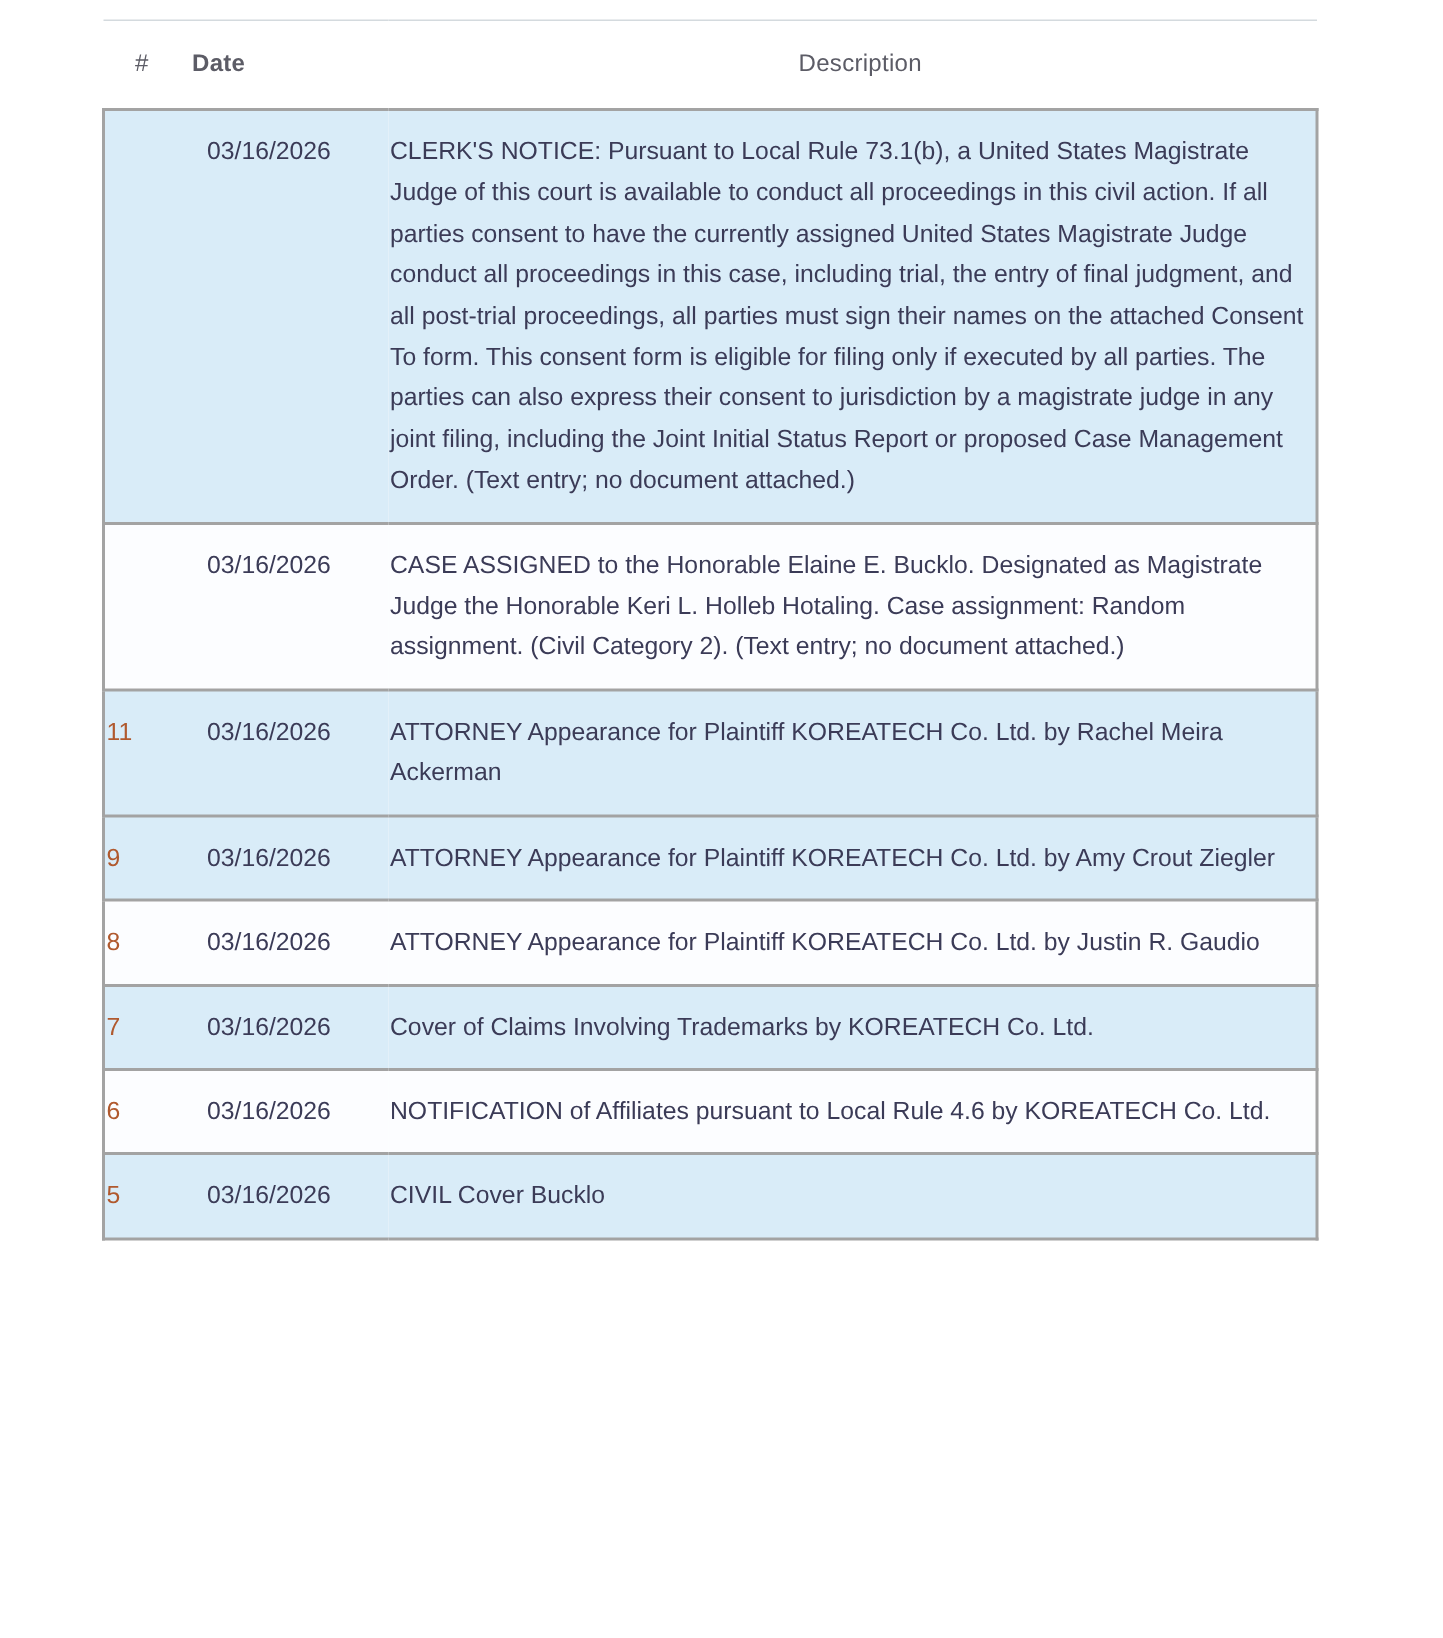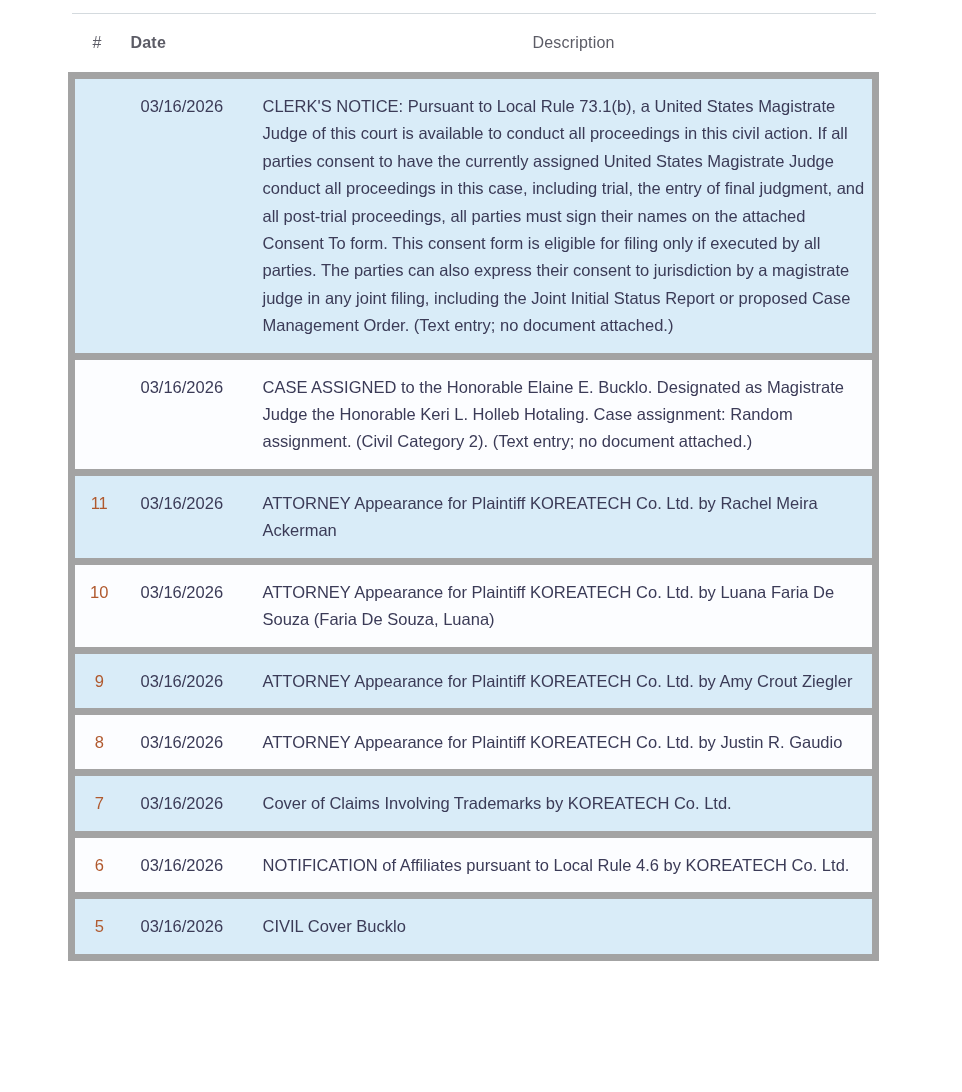--- a/index.html
+++ b/index.html
@@ -32,35 +32,35 @@
     font-weight: 400;
     font-size: 16px;
     color: var(--header-text, #5c5c66);
     letter-spacing: 0.2px;
   }
   th.col-num  { width: 49px;  text-align: center; }
   th.col-date { width: 130px; text-align: left; padding-left: 8px; font-weight: bold; }
   th.col-desc { text-align: center; padding-left: 11px; }
 
   tbody tr {
-    border: 7px solid #a3a3a3;
+    border: 2px solid #a3a3a3;
   }
   tbody tr.highlight { background: var(--row-highlight, #d9ecf8); }
   tbody tr.plain     { background: var(--row-plain, #fcfdff); }
 
   tbody td {
     vertical-align: top;
     padding-top: 14px;
     padding-bottom: 13px;
     font-size: 16.5px;
     line-height: 27.4px;
     color: var(--text, #3b3b57);
   }
   td.num {
-    text-align: center;
+    text-align: left;
     padding-right: 0;
     margin-left: 36px;
   }
   td.num .doc-link {
     color: var(--entry-number, #b0592e);
     cursor: pointer;
   }
   td.date {
     padding-left: 18px;
     white-space: nowrap;
@@ -95,27 +95,20 @@
     <td class="date">03/16/2026</td>
     <td class="desc">CASE ASSIGNED to the Honorable Elaine E. Bucklo. Designated as Magistrate Judge the Honorable Keri L. Holleb Hotaling. Case assignment: Random assignment. (Civil Category 2). (Text entry; no document attached.)</td>
   </tr>
         <tr class="highlight">
     <td class="num">
       <span class="doc-link">11</span>
     </td>
     <td class="date">03/16/2026</td>
     <td class="desc">ATTORNEY Appearance for Plaintiff KOREATECH Co. Ltd. by Rachel Meira Ackerman</td>
   </tr>
-        <tr class="plain">
-    <td class="num">
-      <span class="doc-link">10</span>
-    </td>
-    <td class="date">03/16/2026</td>
-    <td class="desc">ATTORNEY Appearance for Plaintiff KOREATECH Co. Ltd. by Luana Faria De Souza (Faria De Souza, Luana)</td>
-  </tr>
         <tr class="highlight">
     <td class="num">
       <span class="doc-link">9</span>
     </td>
     <td class="date">03/16/2026</td>
     <td class="desc">ATTORNEY Appearance for Plaintiff KOREATECH Co. Ltd. by Amy Crout Ziegler</td>
   </tr>
         <tr class="plain">
     <td class="num">
       <span class="doc-link">8</span>

